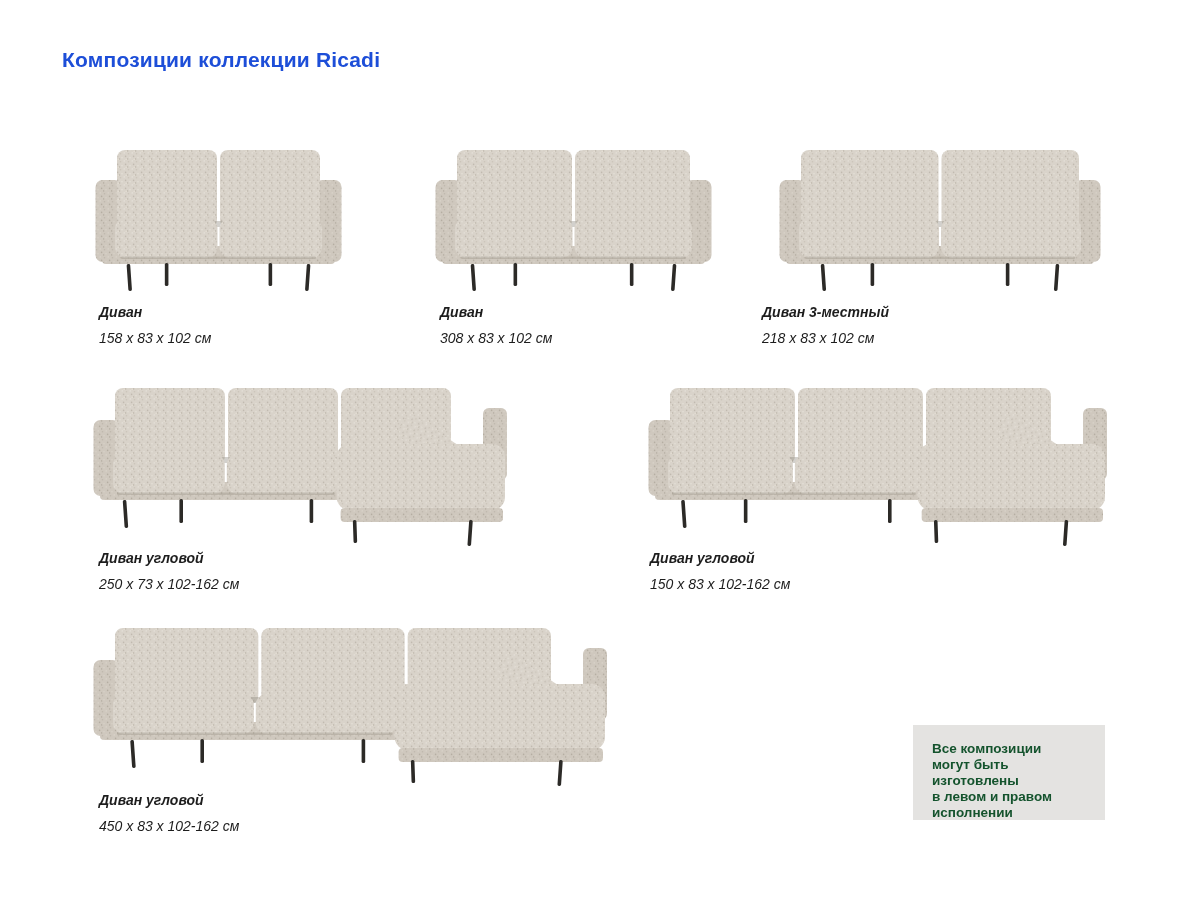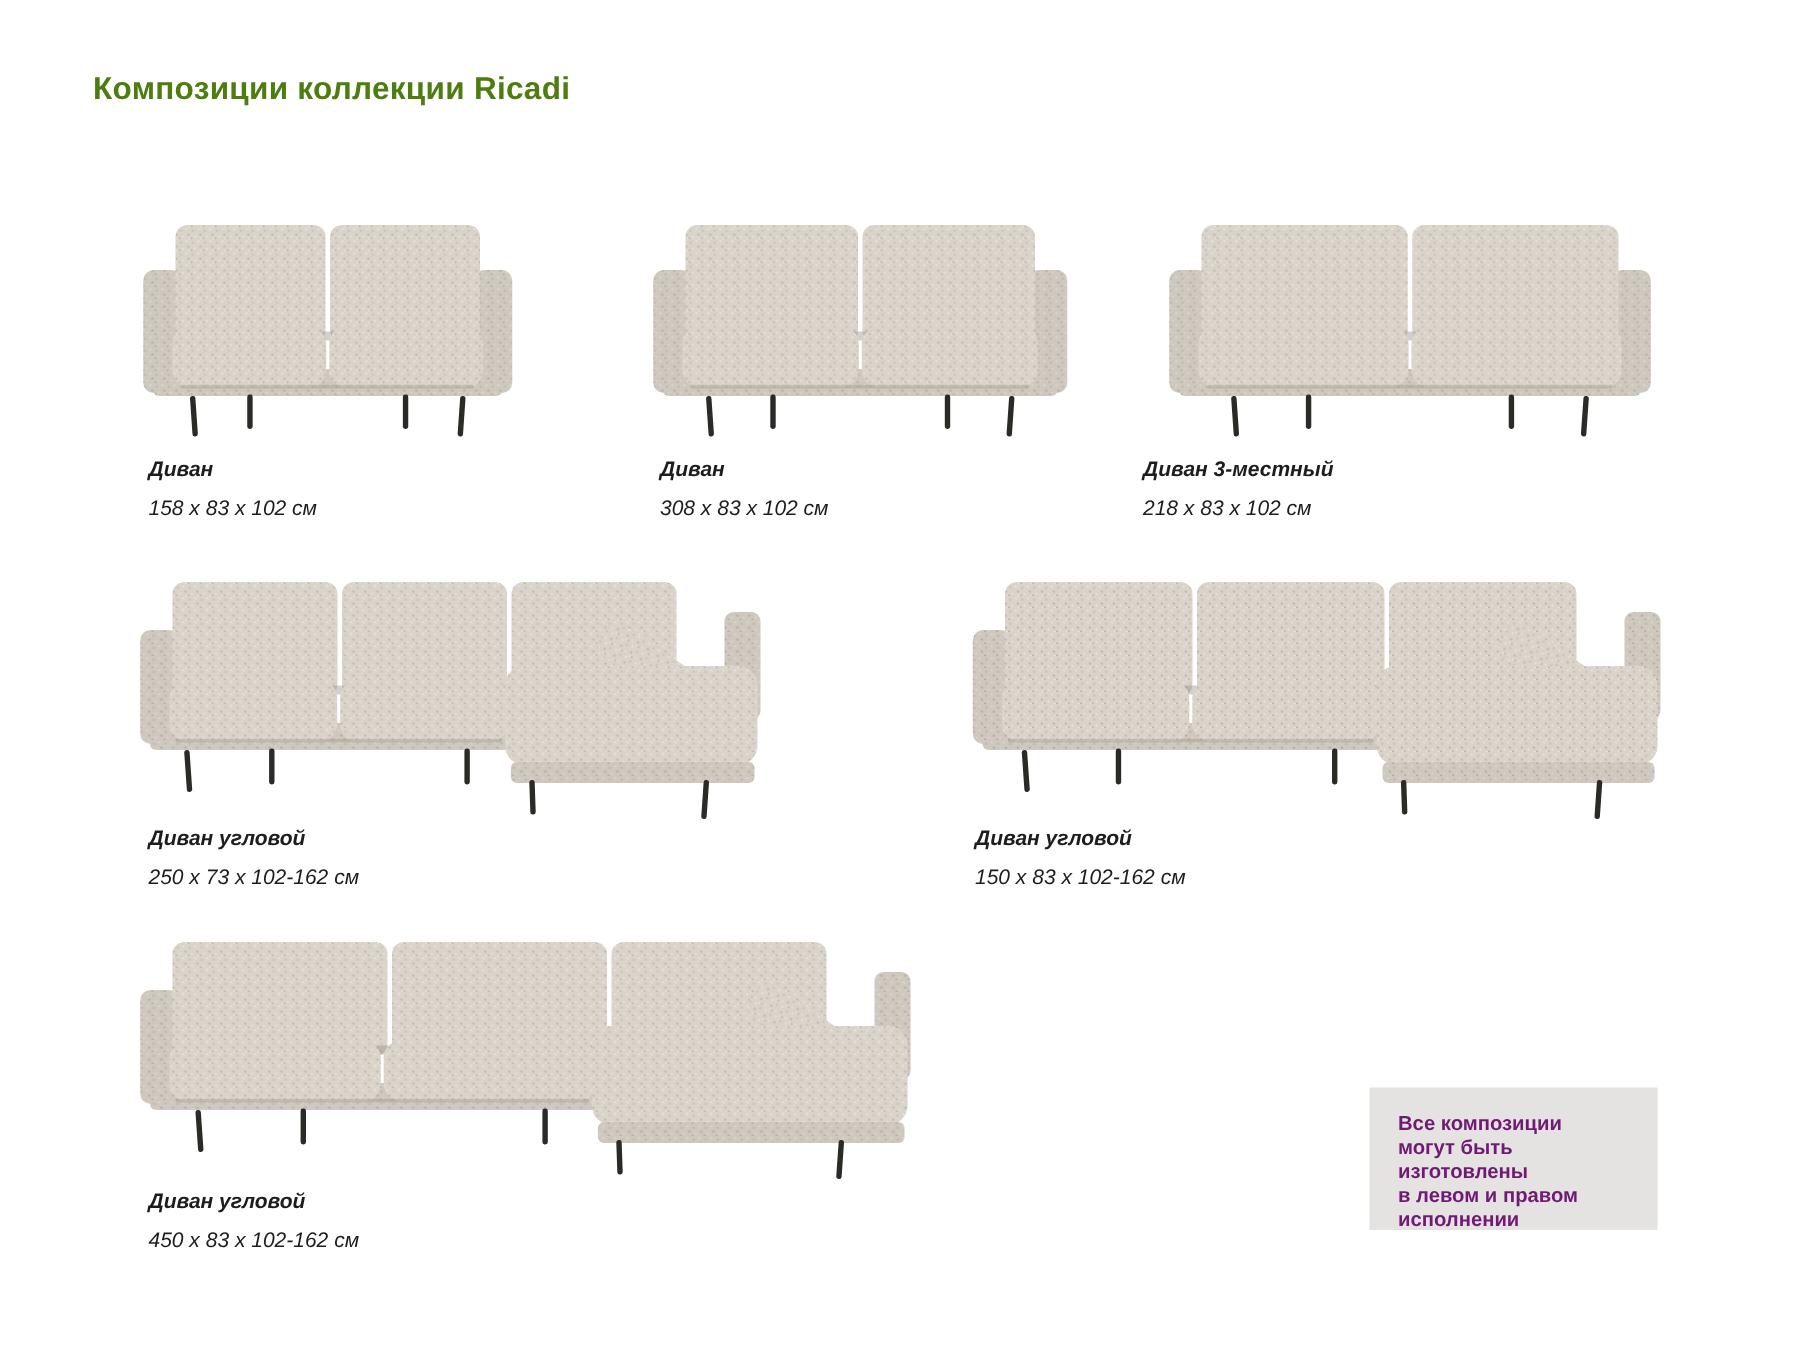--- a/index.html
+++ b/index.html
@@ -3,34 +3,34 @@
 <meta charset="utf-8">
 <style>
   html,body{margin:0;padding:0;background:#fff;}
   .page{
     position:relative;width:1200px;height:900px;background:#fff;
     font-family:"Liberation Sans","DejaVu Sans",sans-serif;color:#1d1d1d;
     overflow:hidden;
   }
   .page-title{
     position:absolute;left:62px;top:48px;margin:0;
-    font-size:21px;font-weight:600;letter-spacing:.2px;color:#4d7c0f;
+    font-size:21px;font-weight:600;letter-spacing:.2px;color:#1d4ed8;
   }
   .card{position:absolute;}
   .sofa{display:block;}
   .p-label{position:absolute;font-size:14px;line-height:19px;font-style:italic;}
   .p-name{font-weight:600;}
   .p-dims{font-weight:400;margin-top:7px;}
   .note{
     position:absolute;left:913px;top:725px;width:192px;height:95px;
     box-sizing:border-box;padding:16px 12px 12px 19px;
   }
   .note p{
     margin:0;font-size:13.5px;font-weight:600;line-height:16px;
-    white-space:pre-line;color:#701a75;
+    white-space:pre-line;color:#14532d;
   }
 </style>
 </head>
 <body>
 <svg width="0" height="0" style="position:absolute" aria-hidden="true">
     <defs>
       <pattern id="fab" width="8" height="8" patternUnits="userSpaceOnUse">
         <rect width="8" height="8" fill="#d9d3ca"></rect>
         <circle cx="1.5" cy="1.8" r="0.8" fill="#cbc4b8"></circle>
         <circle cx="5.2" cy="0.9" r="0.7" fill="#e9e5de"></circle>

